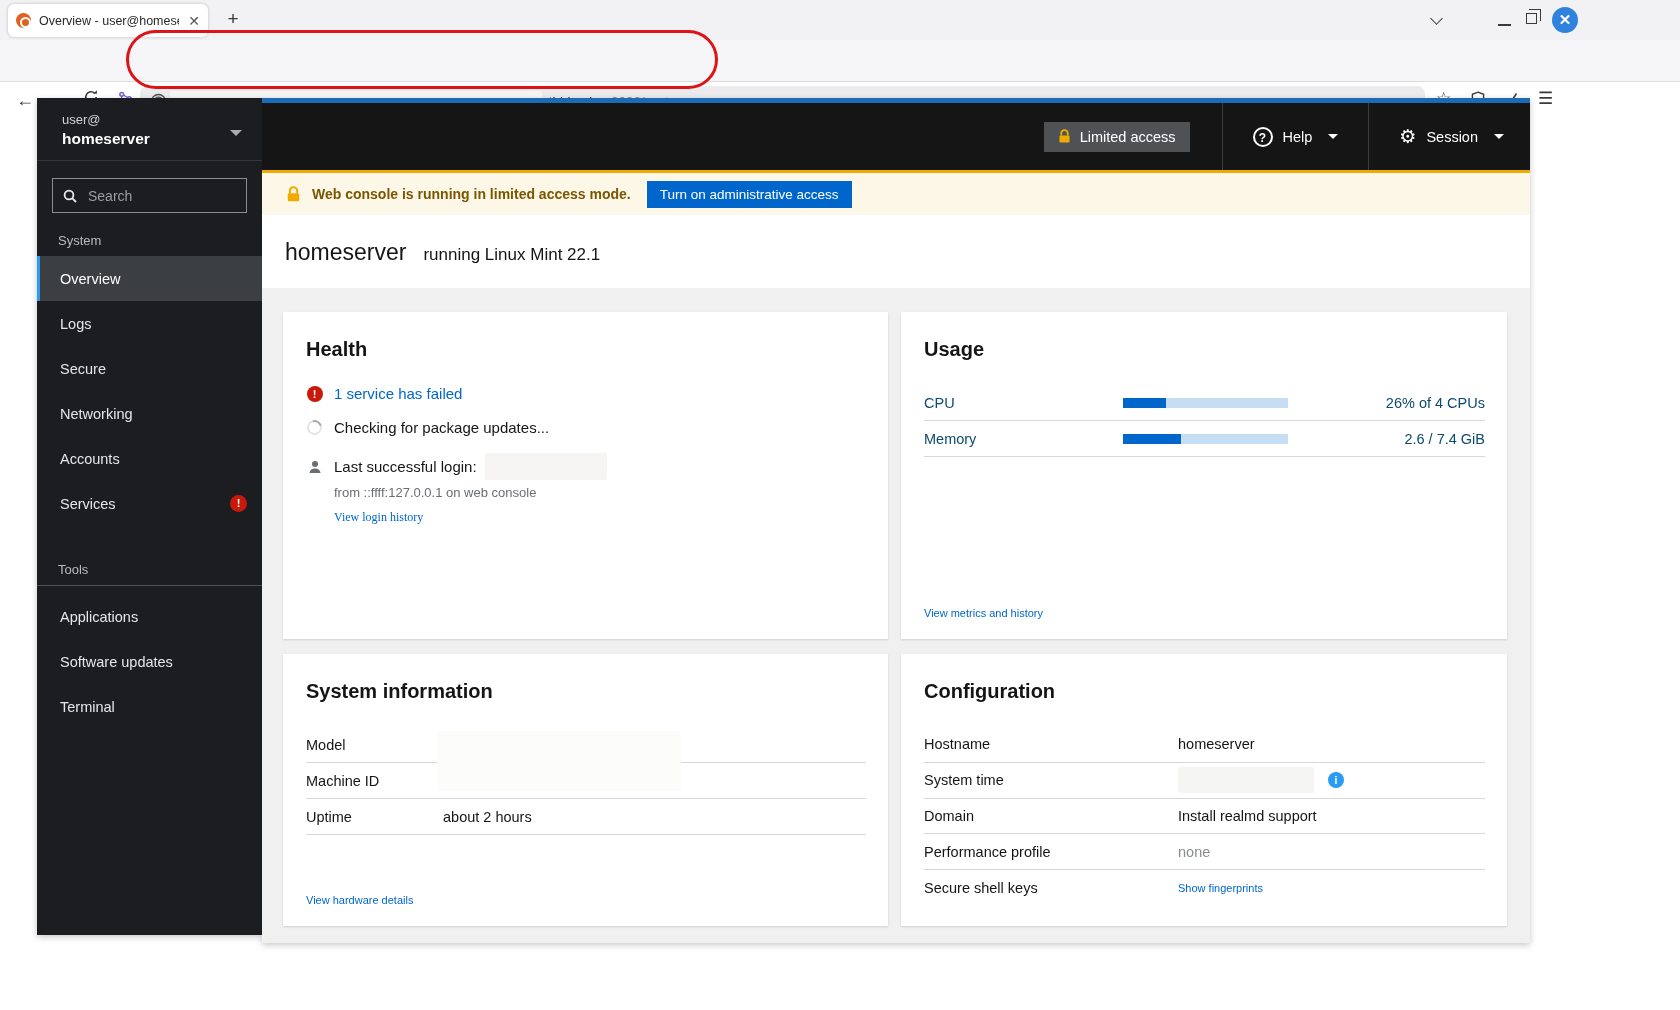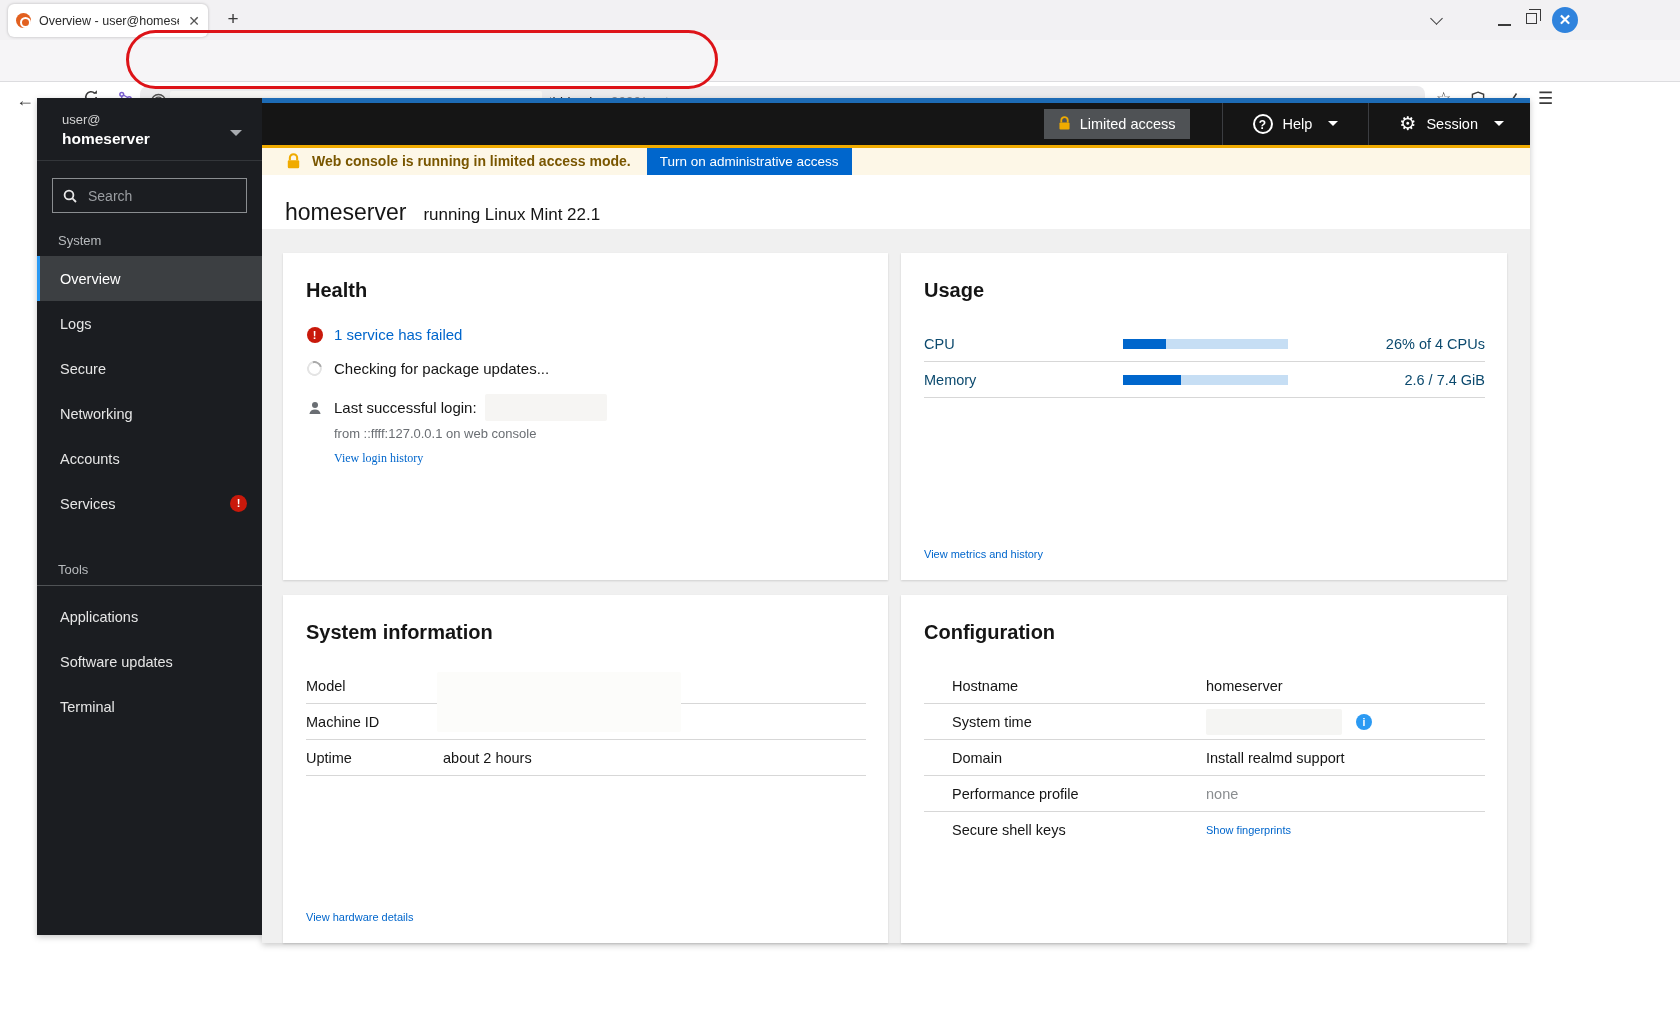--- a/index.html
+++ b/index.html
@@ -81,21 +81,21 @@
   .banner-btn { margin-left:16px; background:#0066cc; color:#fff; border:none; font-size:13.5px; padding:6px 13px;
                 font-family:"Liberation Sans", sans-serif; }
 
   .pagehead { height:73px; background:#fff; display:flex; align-items:baseline; padding:24px 0 0 23px; }
   .page-title { font-size:23px; color:#151515; }
   .page-sub { font-size:17px; color:#151515; margin-left:17px; }
 
   .cards { flex:1; padding:24px 23px 0 21px; display:grid; grid-template-columns:605px 606px; column-gap:13px; row-gap:15px;
            align-content:start; }
   .card { background:#fff; box-shadow:0 1px 2px rgba(3,3,3,.14); padding:20px 22px 20px 23px; display:flex; flex-direction:column; position:relative; }
-  .card.r1 { height:327px; } .card.r2 { height:348px; }
+  .card.r1 { height:327px; } .card.r2 { height:272px; }
   .card h2 { font-size:20px; font-weight:700; color:#151515; margin:6px 0 24px; }
   a.link { color:#0066cc; font-size:11px; text-decoration:none; cursor:pointer; }
 
   
   .h-row { display:flex; align-items:center; margin-bottom:17px; font-size:15px; color:#151515; }
   .h-ico { width:17px; margin-right:11px; display:flex; justify-content:center; }
   .fail-ico { width:16px; height:16px; border-radius:50%; background:#c9190b; color:#fff; font-size:11px; font-weight:700;
               text-align:center; line-height:16px; }
   .spinner { width:15px; height:15px; border-radius:50%; border:2px solid #e4e4e4; border-left-color:#a9a9a9; transform:rotate(120deg); }
   .redact { background:#f6f5f3; border-radius:2px; display:inline-block; }
@@ -107,21 +107,21 @@
   .u-row { display:flex; align-items:center; height:36px; border-bottom:1px solid #d7d7d7; font-size:14.5px; color:#0c4a6e; }
   .u-label { flex:0 0 199px; }
   .u-bar { width:165px; height:10px; background:#c6def4; position:relative; }
   .u-fill { position:absolute; left:0; top:0; height:10px; background:#0066cc; }
   .u-val { flex:1; text-align:right; }
 
   
   .d-row { display:flex; align-items:center; height:36px; border-bottom:1px solid #d7d7d7; font-size:14.5px; color:#151515; }
   .d-row.last { border-bottom:none; }
   .si-label { flex:0 0 137px; }
-  .cf-label { flex:0 0 254px;margin-left:28px; }
+  .cf-label { flex:0 0 254px; }
   .muted { color:#8a8d90; }
   .si-redact { position:absolute; left:154px; top:77px; width:244px; height:60px; background:#fcfcfa; border-radius:2px; }
   .time-redact { width:136px; height:26px; background:#f5f5f3; }
   .info-ico { width:16px; height:16px; border-radius:50%; background:#2b9af3; color:#fff; font-size:10.5px; font-weight:700;
               text-align:center; line-height:16px; margin-left:14px; display:inline-block; }
   .mt-auto { margin-top:auto; }
 </style>
 </head>
 <body>
 

